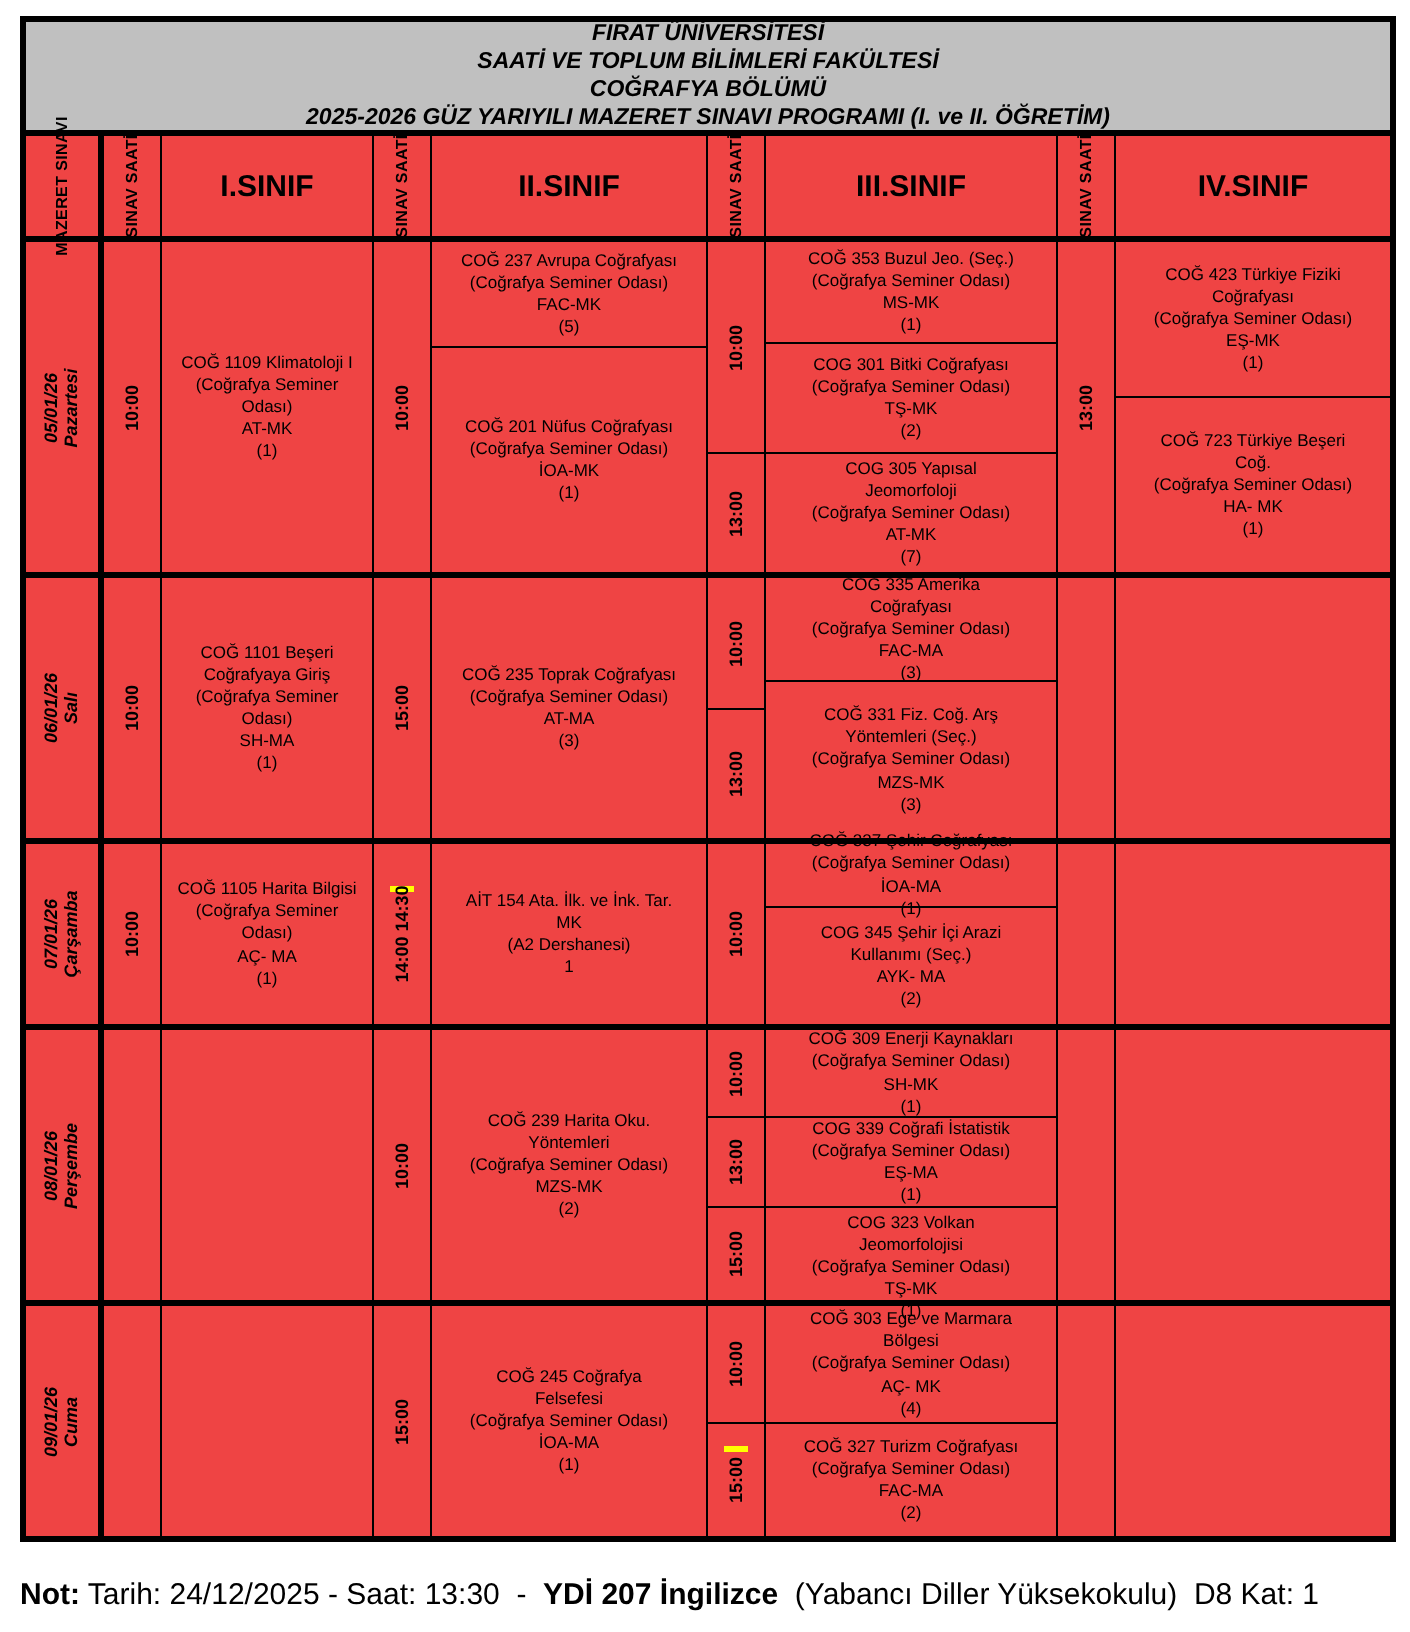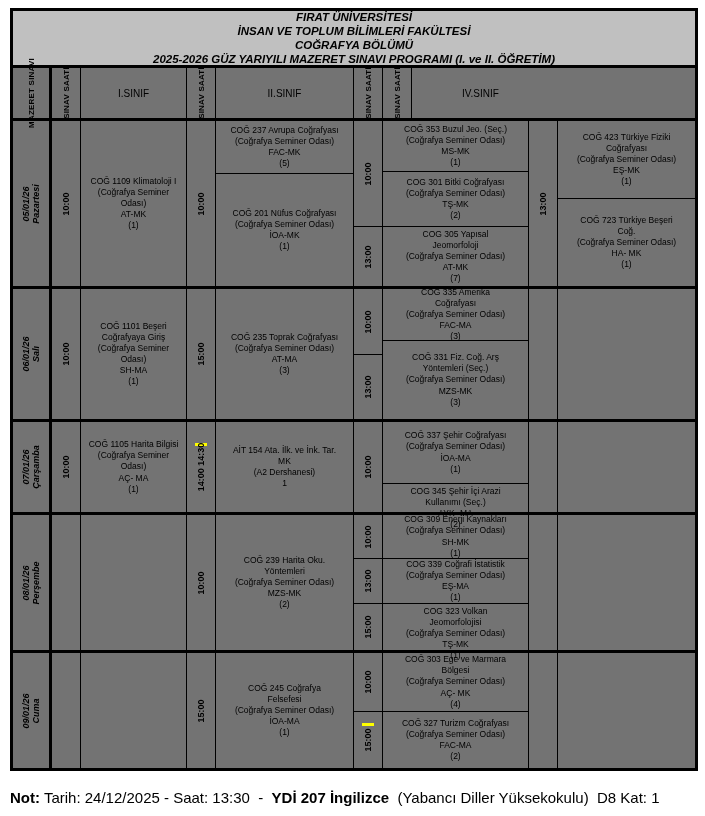--- a/index.html
+++ b/index.html
@@ -1,18 +1,18 @@
 <!DOCTYPE html>
 <html><head>
 <meta charset="utf-8">
 <style>
   * { box-sizing: border-box; margin: 0; padding: 0; }
   html,body { width:705px; height:816px; background:#ffffff; font-family:"Liberation Sans", sans-serif; color:#000; }
   .page { position:relative; width:705px; height:816px; }
-  .sched-table { position:absolute; left:10px; top:8px; width:688px; border:3px solid #000; background:#737373; }
+  .sched-table { position:absolute; left:10px; top:8px; width:688px; border:3px solid #000; background:#ef4444; }
 
   
   .title-band { height:57px; background:#c0c0c0; border-bottom:3px solid #000;
     display:flex; flex-direction:column; align-items:center; justify-content:center;
     font-weight:bold; font-style:italic; font-size:11.5px; line-height:1.22; text-align:center; }
 
   
   .hrow, .drow { display:flex; width:100%; }
   .hrow { height:53px; border-bottom:3px solid #000; }
   .drow { border-bottom:3px solid #000; }
@@ -20,21 +20,21 @@
 
   
   .daycol  { width:39px; border-right:3px solid #000; position:relative; flex:none; }
   .tcol    { width:29px; border-right:1px solid #000; display:flex; flex-direction:column; flex:none; }
   .ccol    { display:flex; flex-direction:column; border-right:1px solid #000; flex:none; }
   .ccol.c1 { width:106px; } .ccol.c2 { width:138px; } .ccol.c3 { width:146px; } .ccol.c4 { width:137px; border-right:none; }
 
   
   .corner { width:39px; border-right:3px solid #000; position:relative; flex:none; }
   .thead  { width:29px; border-right:1px solid #000; position:relative; flex:none; }
-  .chead  { display:flex; align-items:center; justify-content:center; font-weight:normal; font-size:10px; border-right:1px solid #000; flex:none; }
+  .chead  { display:flex; align-items:center; justify-content:center; font-weight:bold; font-size:15px; border-right:1px solid #000; flex:none; }
   .chead.c1 { width:106px; } .chead.c2 { width:138px; } .chead.c3 { width:146px; } .chead.c4 { width:137px; border-right:none; }
 
   
   .rot { position:absolute; left:50%; top:50%; transform:translate(-50%,-50%) rotate(-90deg); width:max-content; text-align:center; white-space:nowrap; }
   .rot span { display:block; line-height:1.15; }
   .rot.hdr { font-weight:bold; font-size:8px; letter-spacing:.2px; }
   .rot.day { font-weight:bold; font-style:italic; font-size:9px; }
 
   
   .tcell { position:relative; flex:none; border-bottom:1px solid #000; }
@@ -54,21 +54,21 @@
   .note span, .note b { white-space:pre; }
 </style>
 </head>
 <body>
 
 <div class="page">
   <div class="sched-table">
 
     <div class="title-band">
       <div>FIRAT ÜNİVERSİTESİ</div>
-      <div>İNSAN VE TOPLUM BİLİMLERİ FAKÜLTESİ</div>
+      <div>SAATİ VE TOPLUM BİLİMLERİ FAKÜLTESİ</div>
       <div>COĞRAFYA BÖLÜMÜ</div>
       <div>2025-2026 GÜZ YARIYILI MAZERET SINAVI PROGRAMI (I. ve II. ÖĞRETİM)</div>
     </div>
 
     <div class="hrow">
       <div class="corner">
           <div class="rot hdr">MAZERET
 SINAVI</div>
         </div>
       <div class="thead">
@@ -78,20 +78,21 @@
       <div class="chead c1">I.SINIF</div>
       <div class="thead">
           <div class="rot hdr">SINAV
 SAATİ</div>
         </div>
       <div class="chead c2">II.SINIF</div>
       <div class="thead">
           <div class="rot hdr">SINAV
 SAATİ</div>
         </div>
+      <div class="chead c3">III.SINIF</div>
       <div class="thead">
           <div class="rot hdr">SINAV
 SAATİ</div>
         </div>
       <div class="chead c4">IV.SINIF</div>
     </div>
 
     <div class="drow" style="height:168px">
       <div class="daycol">
         <div class="rot day">
@@ -285,21 +286,21 @@
 (A2 Dershanesi)
 1</div>
           </div>
       </div>
       <div class="tcol">
         <div class="tcell">
             <span class="t">10:00</span>
           </div>
       </div>
       <div class="ccol c3">
-        <div class="ccell" style="height:62px">
+        <div class="ccell" style="height:32px">
             <div class="ctext">COĞ 337 Şehir Coğrafyası
 (Coğrafya Seminer Odası)
 İOA-MA
 (1)</div>
           </div>
         <div class="ccell">
             <div class="ctext">COG 345 Şehir İçi Arazi
 Kullanımı (Seç.)
 AYK-  MA
 (2)</div>

